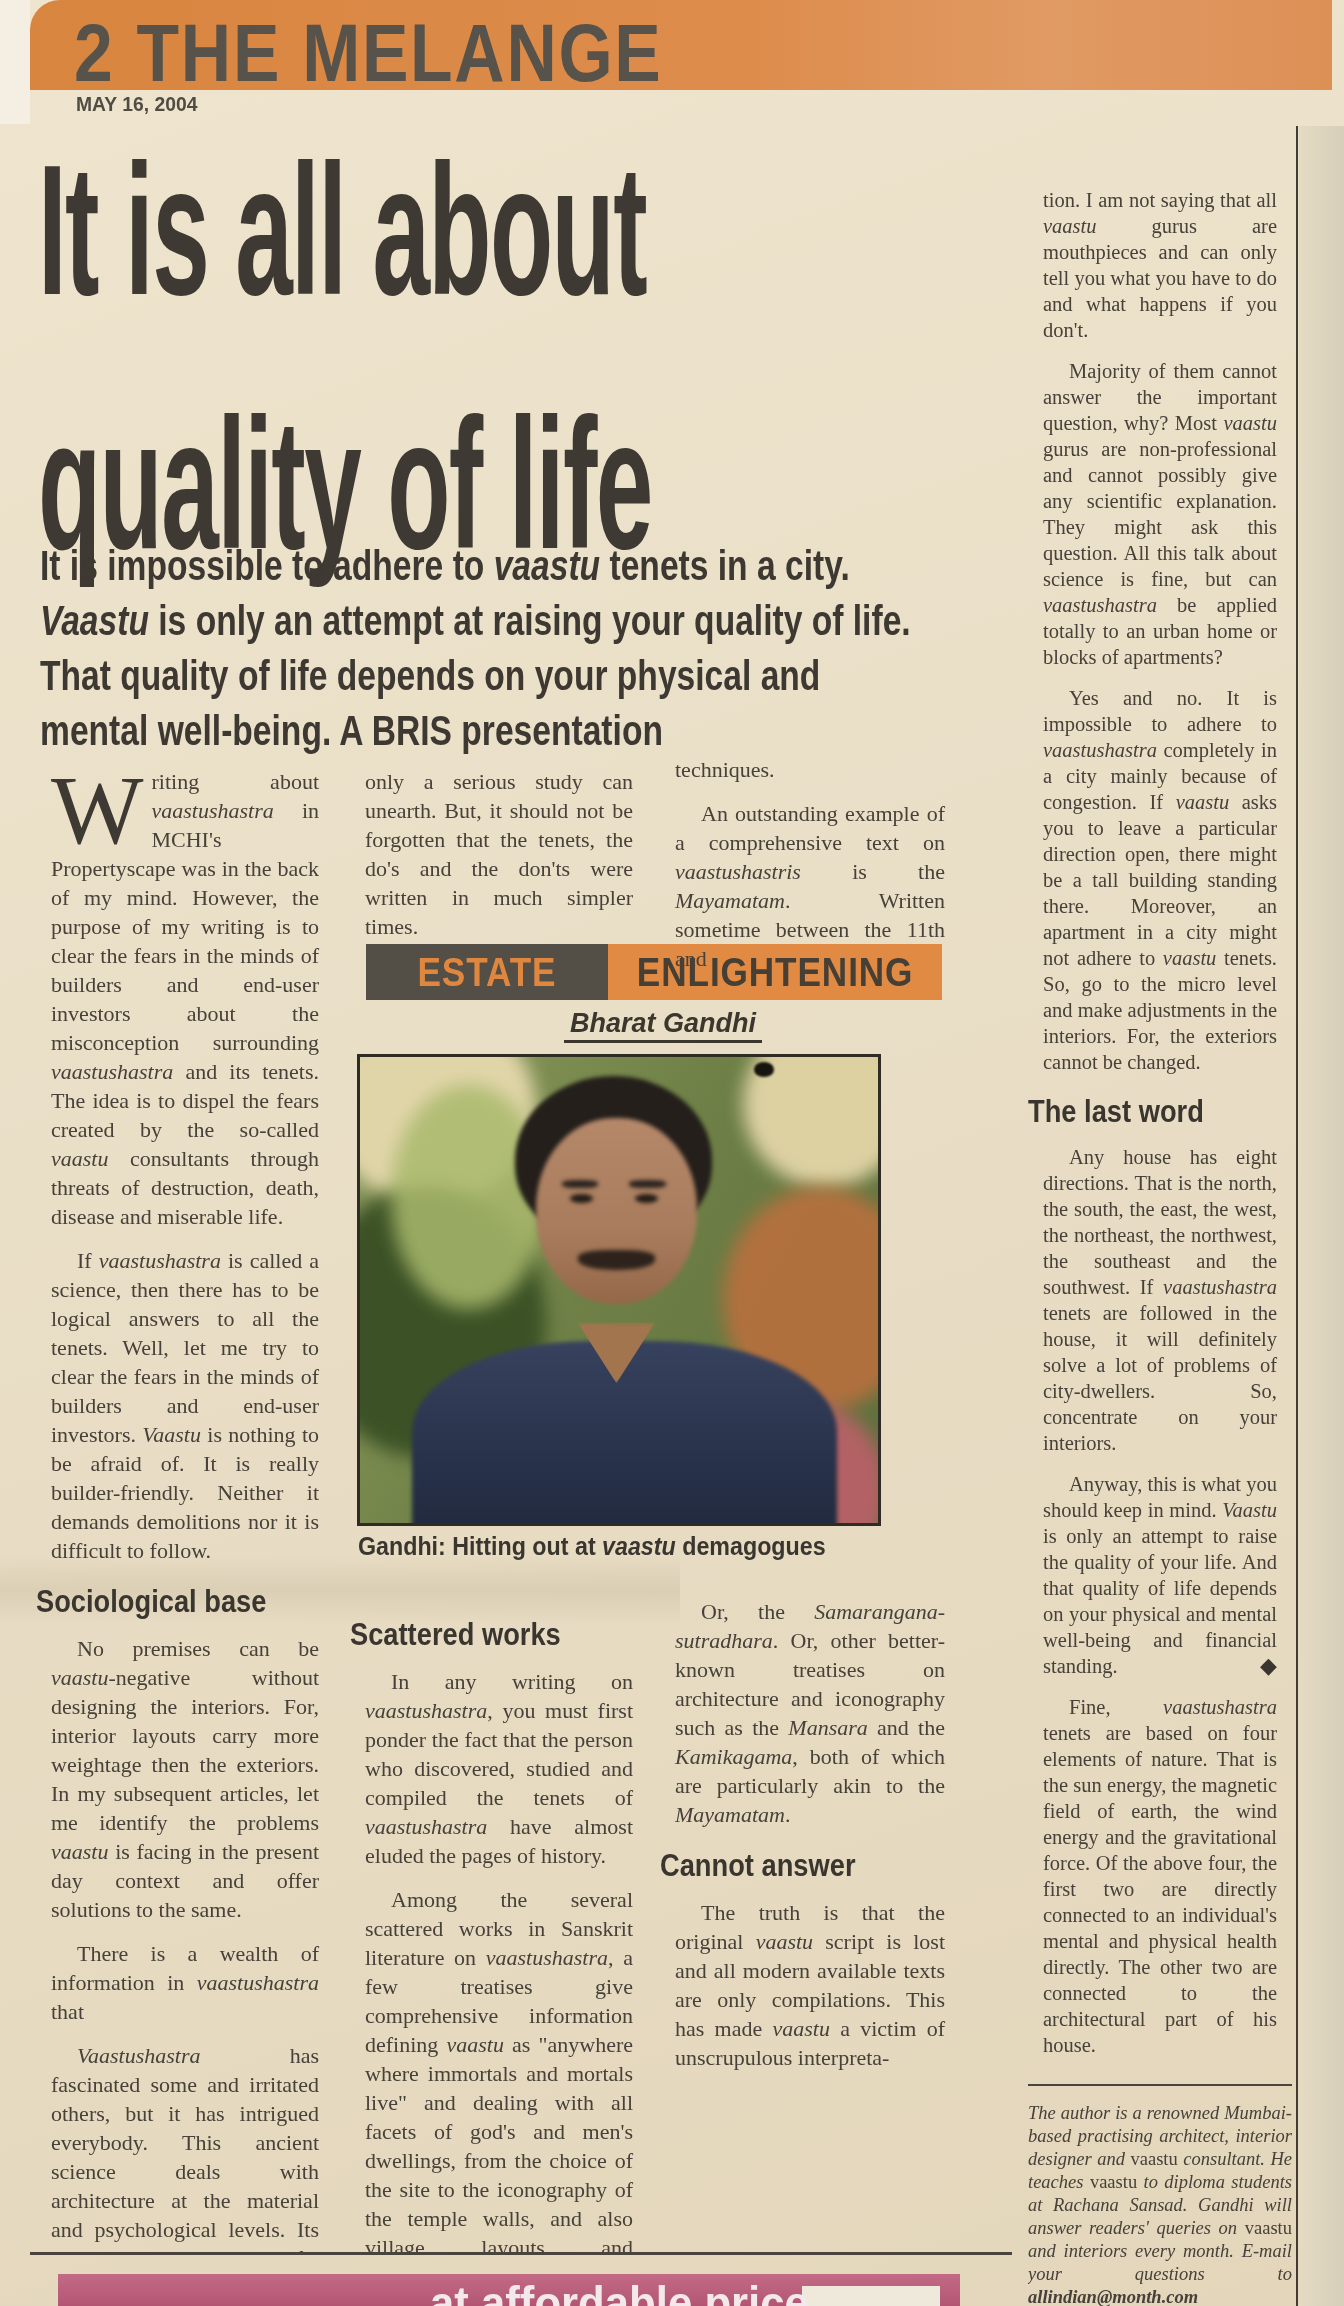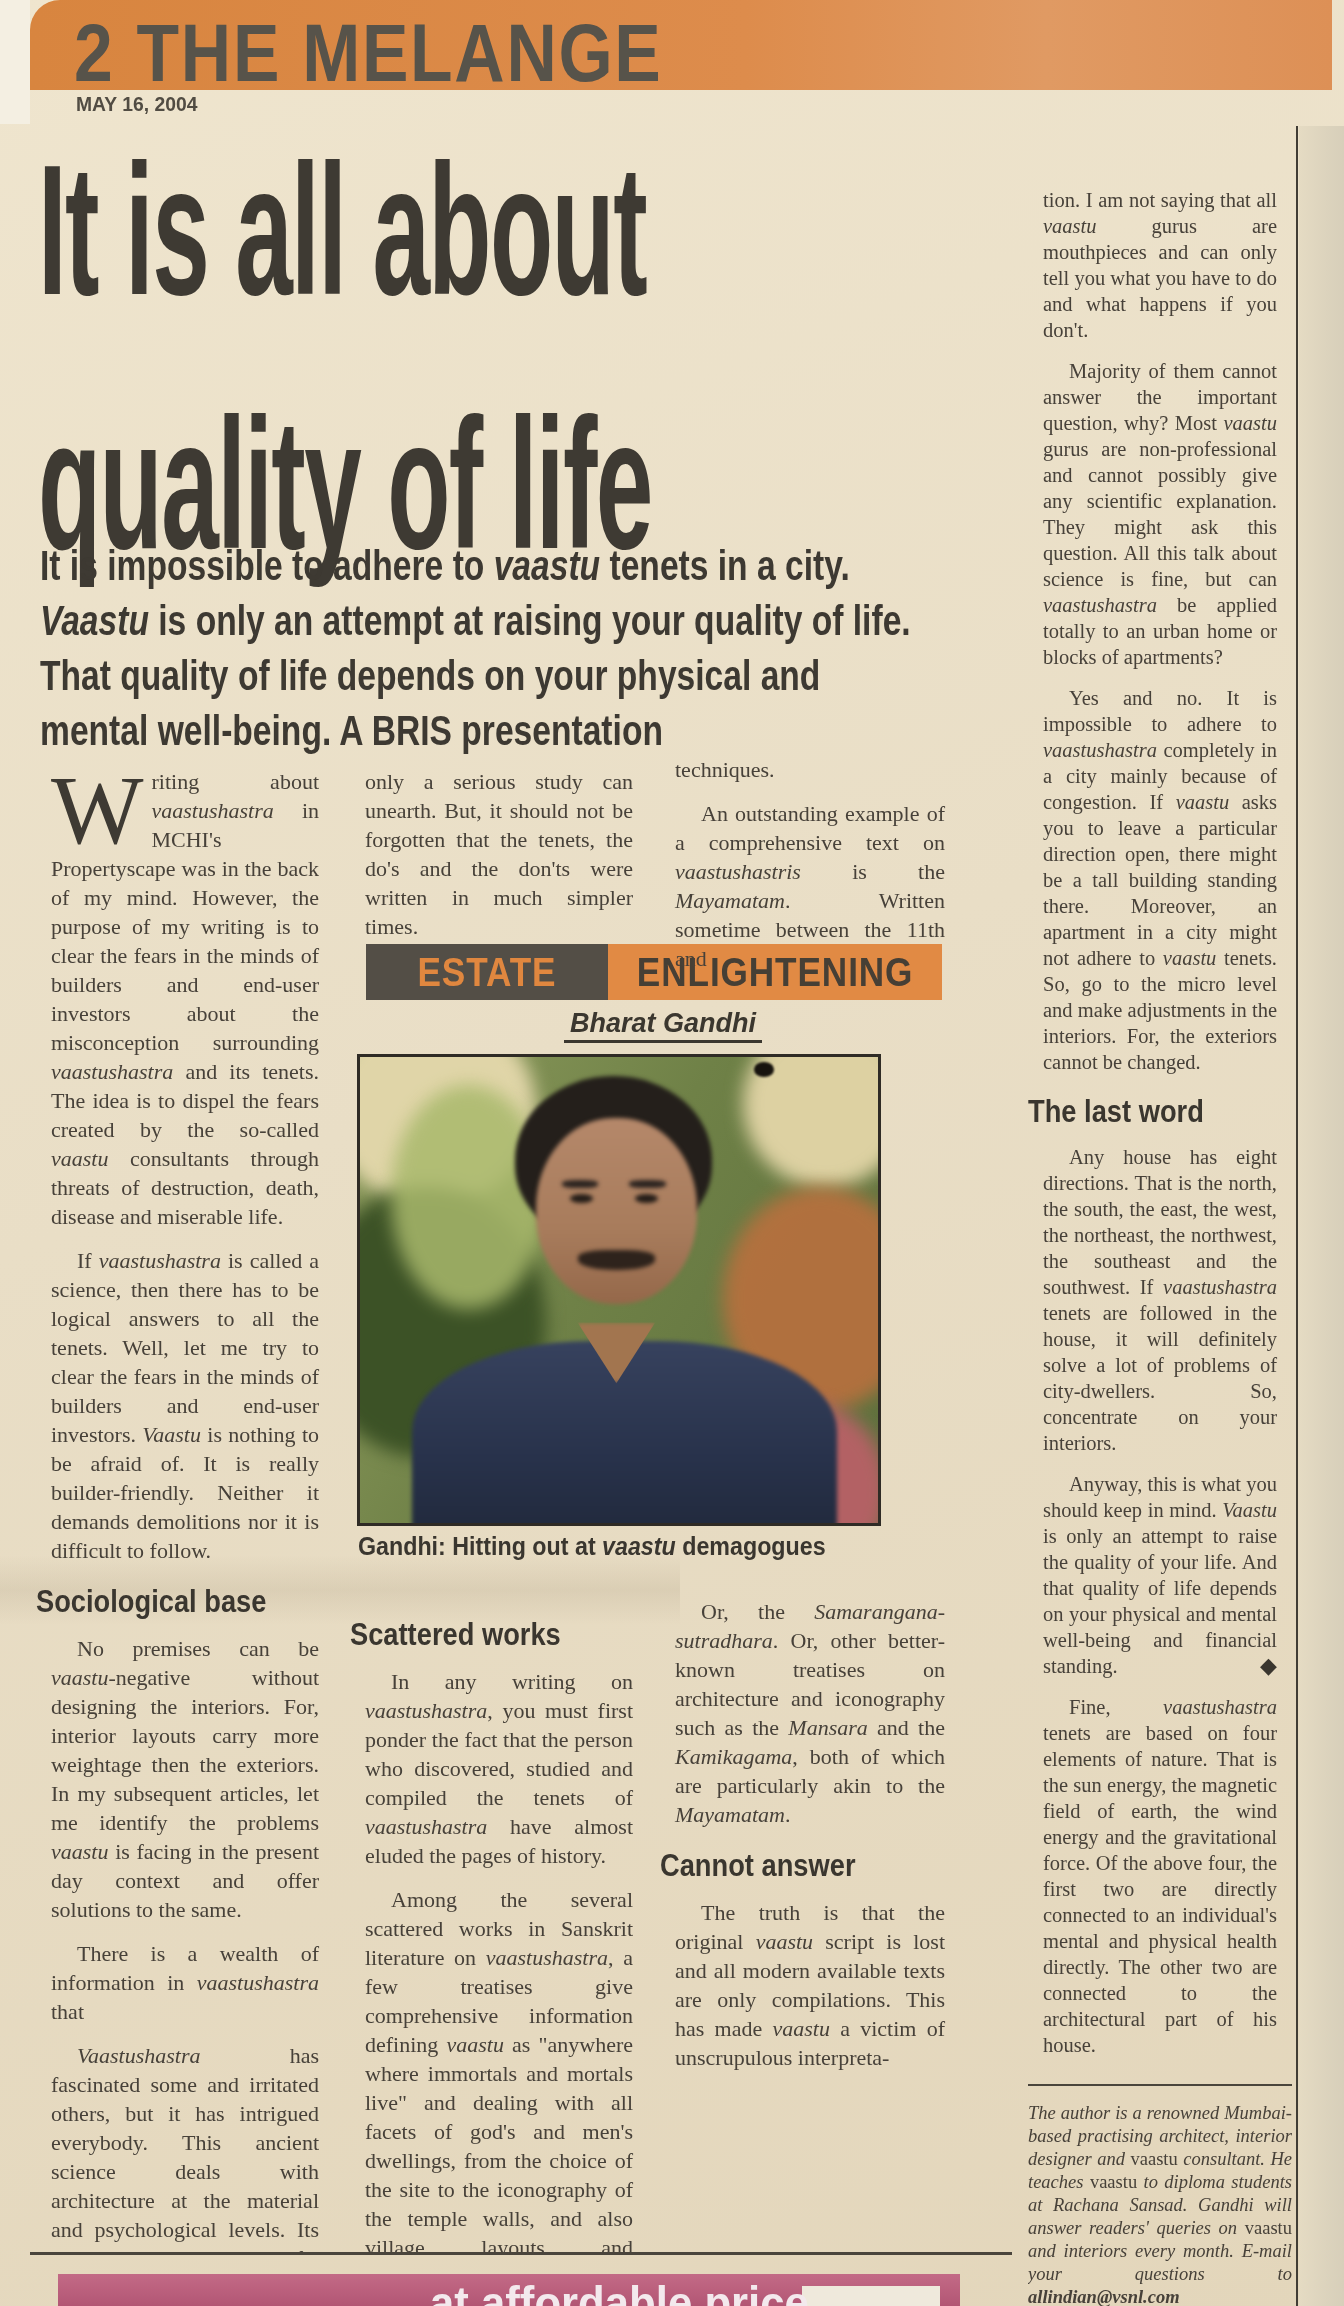--- a/index.html
+++ b/index.html
@@ -184,21 +184,21 @@
 
   <div class="col col4">
     <p class="body-p">tion. I am not saying that all <i>vaastu</i> gurus are mouthpieces and can only tell you what you have to do and what happens if you don't.</p>
     <p class="body-p ind">Majority of them cannot answer the important question, why? Most <i>vaastu</i> gurus are non-professional and cannot possibly give any scientific explanation. They might ask this question. All this talk about science is fine, but can <i>vaastushastra</i> be applied totally to an urban home or blocks of apartments?</p>
     <p class="body-p ind">Yes and no. It is impossible to adhere to <i>vaastushastra</i> completely in a city mainly because of congestion. If <i>vaastu</i> asks you to leave a particular direction open, there might be a tall building standing there. Moreover, an apartment in a city might not adhere to <i>vaastu</i> tenets. So, go to the micro level and make adjustments in the interiors. For, the exteriors cannot be changed.</p>
     <h3 class="subhead">The last word</h3>
     <p class="body-p ind">Any house has eight directions. That is the north, the south, the east, the west, the northeast, the northwest, the southeast and the southwest. If <i>vaastushastra</i> tenets are followed in the house, it will definitely solve a lot of problems of city-dwellers. So, concentrate on your interiors.</p>
     <p class="body-p ind"><span>Anyway, this is what you should keep in mind. <i>Vaastu</i> is only an attempt to raise the quality of your life. And that quality of life depends on your physical and mental well-being and financial standing.</span><span class="endmark">◆</span></p>
     <p class="body-p ind">Fine, <i>vaastushastra</i> tenets are based on four elements of nature. That is the sun energy, the magnetic field of earth, the wind energy and the gravitational force. Of the above four, the first two are directly connected to an individual's mental and physical health directly. The other two are connected to the architectural part of his house.</p>
     <hr class="bio-rule">
-    <p class="bio">The author is a renowned Mumbai-based practising architect, interior designer and <span class="rm">vaastu</span> consultant. He teaches <span class="rm">vaastu</span> to diploma students at Rachana Sansad. Gandhi will answer readers' queries on <span class="rm">vaastu</span> and interiors every month. E-mail your questions to <b>allindian@vsnl.com</b></p>
+    <p class="bio">The author is a renowned Mumbai-based practising architect, interior designer and <span class="rm">vaastu</span> consultant. He teaches <span class="rm">vaastu</span> to diploma students at Rachana Sansad. Gandhi will answer readers' queries on <span class="rm">vaastu</span> and interiors every month. E-mail your questions to <b>allindian@month.com</b></p>
   </div>
 
   <div class="footer-rule"></div>
 
   <div class="footer-ad">
     <div class="footer-ad-white"></div>
     <div class="footer-ad-text">at affordable price</div>
   </div>
 
   <div class="edge-line"></div>

